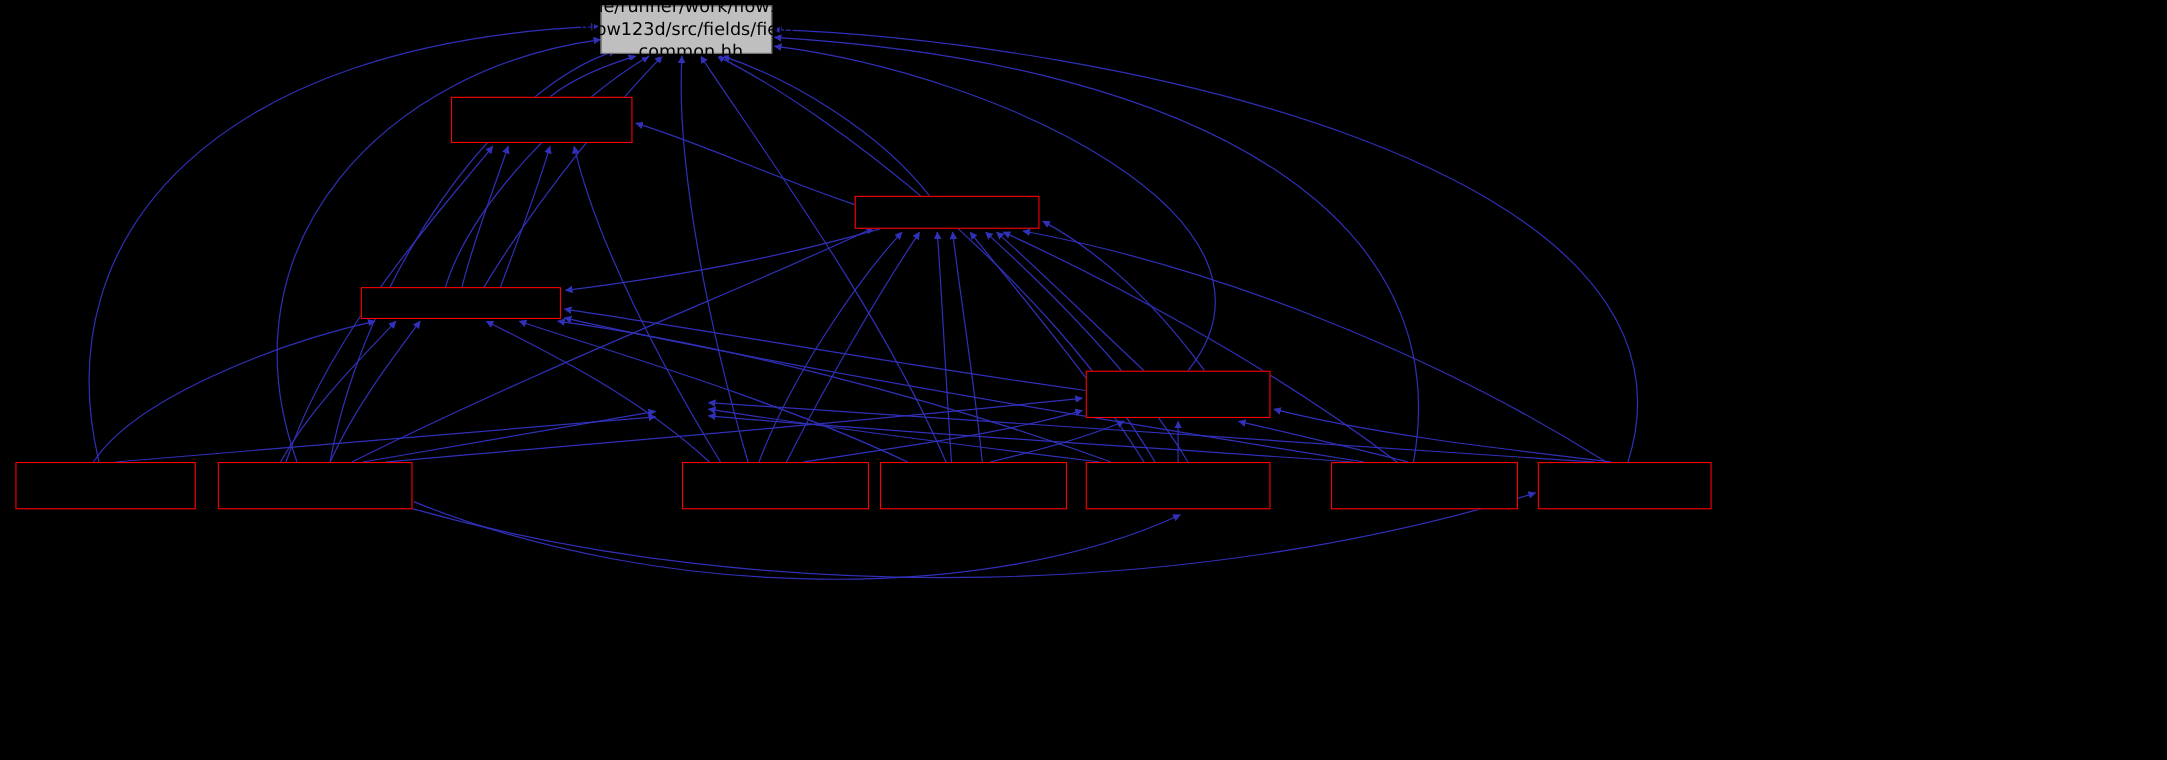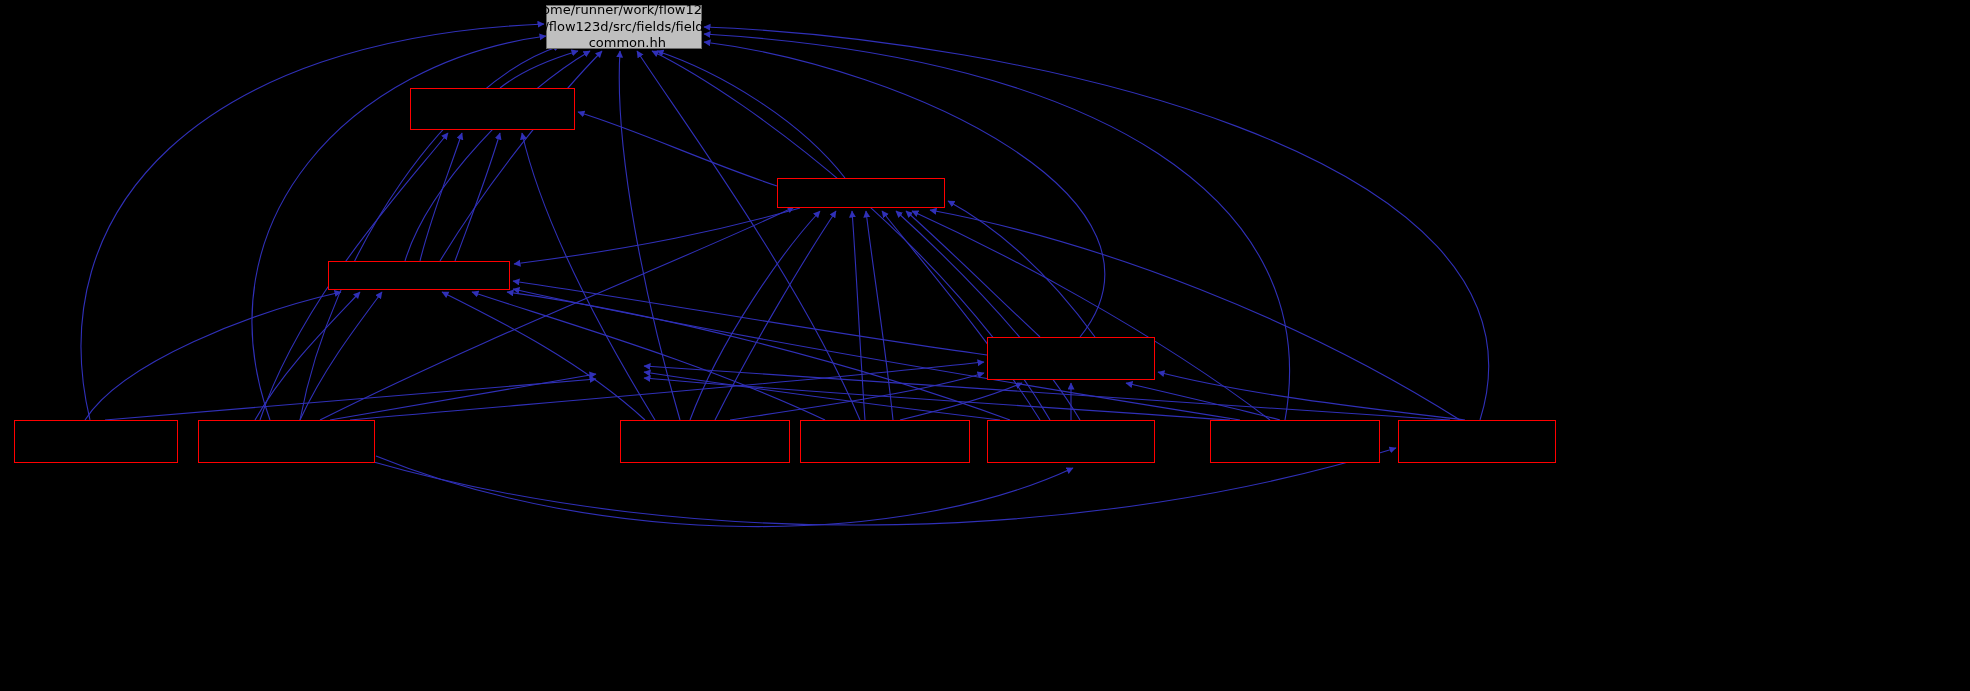--- a/index.html
+++ b/index.html
@@ -26,21 +26,21 @@
     box-sizing: border-box;
     background: #000;
   }
   .red-node {
     border: 1px solid #ff0000;
   }
   .main-node {
     background: #bfbfbf;
     border: 1px solid #6a6a6a;
     color: #000;
-    font-size: 13px;
+    font-size: 16px;
     line-height: 1.28;
     display: flex;
     align-items: center;
     justify-content: center;
     text-align: center;
     white-space: pre-line;
   }
 </style>
 </head>
 <body>

